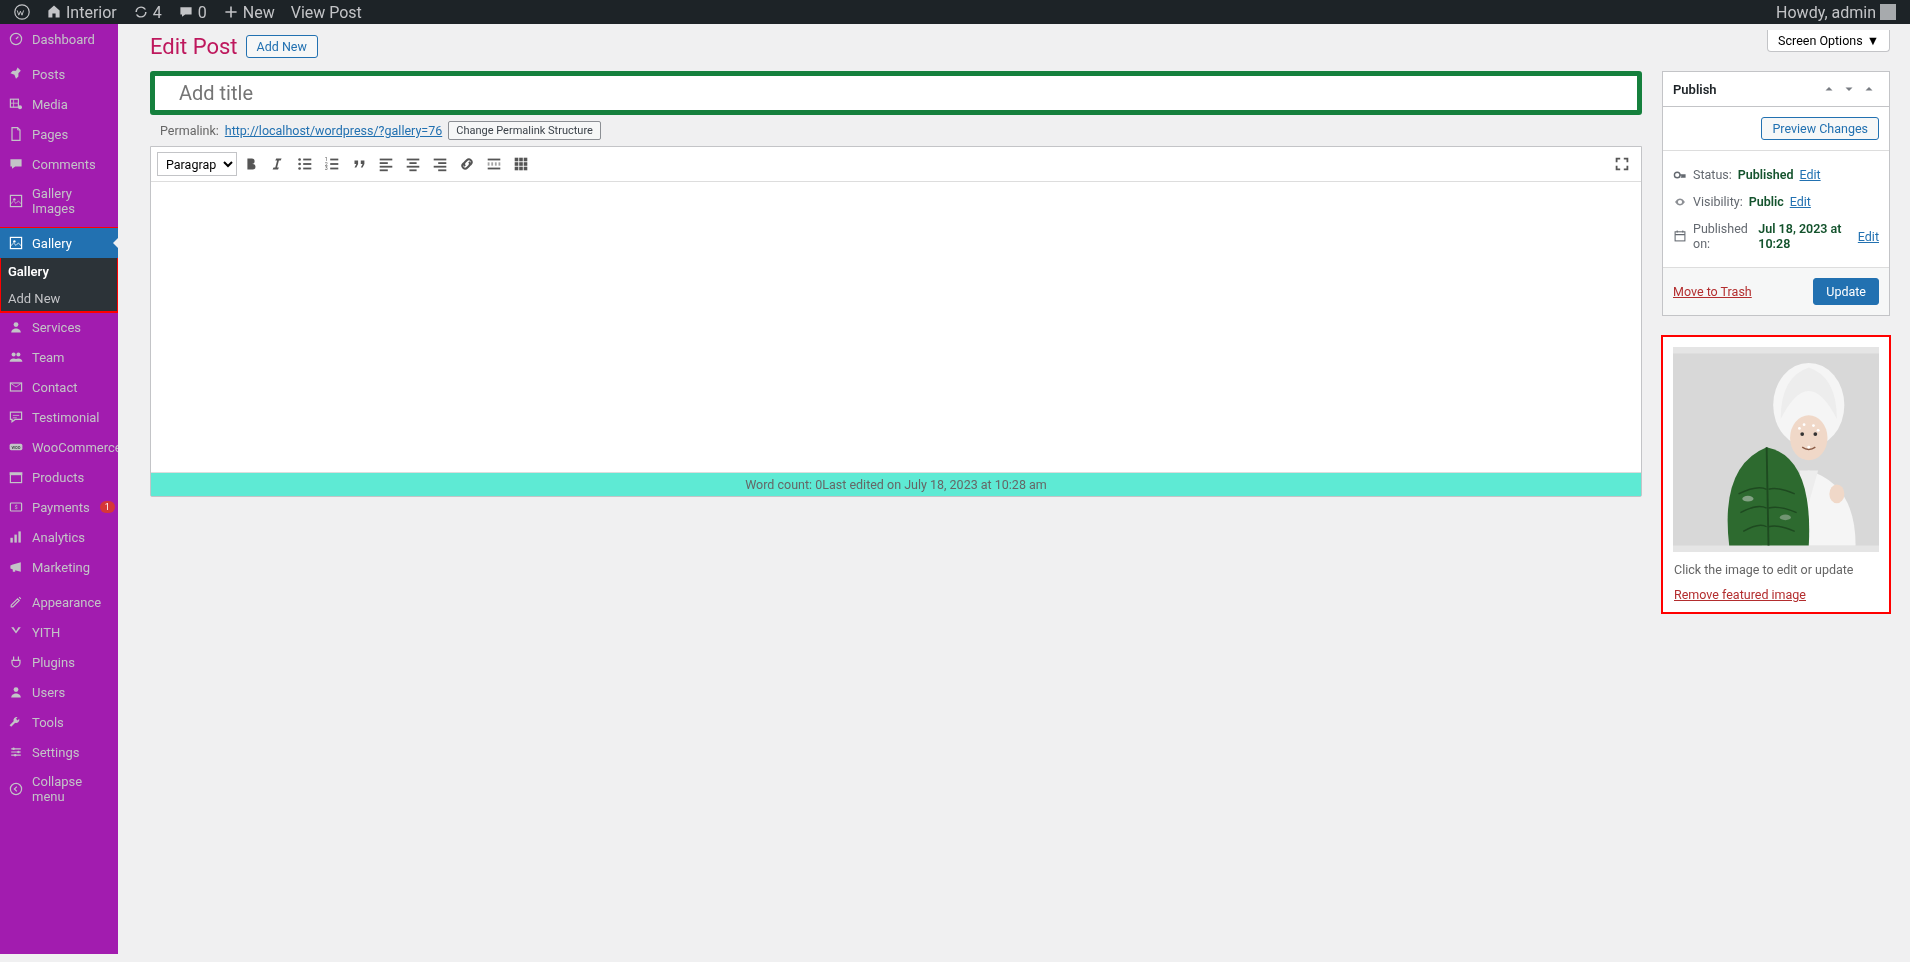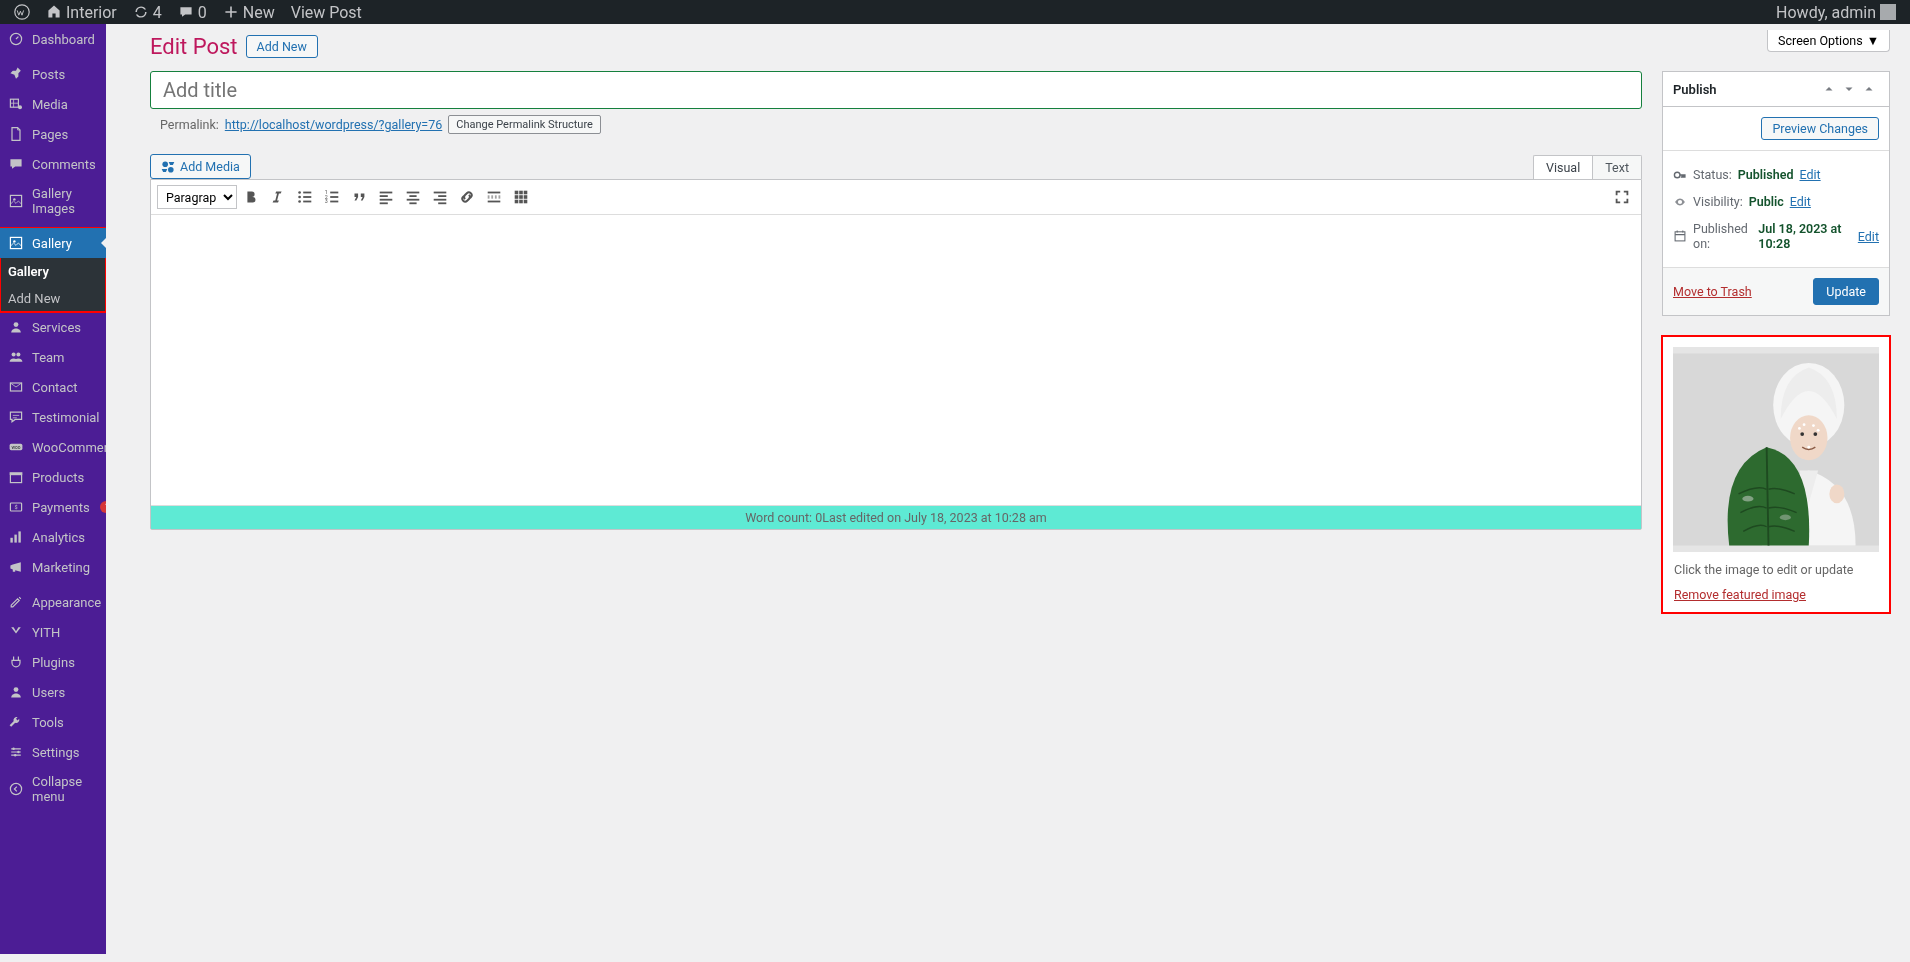--- a/index.html
+++ b/index.html
@@ -7,21 +7,21 @@
 
 
 .adminbar { position: fixed; top: 0; left: 0; right: 0; height: 24px; background: #1d2327; color: #c3c4c7; display: flex; align-items: center; padding: 0 8px; z-index: 1000; font-size: 16px; }
 .adminbar-left { display: flex; align-items: center; gap: 4px; }
 .adminbar-right { margin-left: auto; display: flex; align-items: center; gap: 6px; }
 .ab-item { display: inline-flex; align-items: center; gap: 4px; padding: 0 6px; height: 24px; cursor: pointer; color: #c3c4c7; }
 .ab-icon { width: 16px; height: 16px; fill: currentColor; }
 .ab-avatar { width: 16px; height: 16px; background: #a7aaad; }
 
 
-.sidebar { position: fixed; top: 24px; left: 0; bottom: 8px; width: 106px; background: #4c1d95; color: #c3c4c7; overflow: hidden; }
+.sidebar { position: fixed; top: 24px; left: 0; bottom: 8px; width: 118px; background: #a21caf; color: #c3c4c7; overflow: hidden; }
 .menu-item { display: flex; align-items: center; gap: 8px; padding: 7px 8px; cursor: pointer; font-size: 13px; color: #c3c4c7; position: relative; }
 .menu-item.current { background: #2271b1; color: #fff; }
 .menu-item .arrow-right { position: absolute; right: -1px; top: 50%; transform: translateY(-50%); border: 6px solid transparent; border-right-color: #f0f0f1; }
 .menu-icon { width: 16px; height: 16px; fill: currentColor; flex-shrink: 0; }
 .menu-separator { height: 5px; }
 .submenu { background: #2c3338; }
 .submenu-item { padding: 6px 8px; cursor: pointer; font-size: 13px; color: #c3c4c7; }
 .submenu-item.current { color: #fff; font-weight: 600; }
 .badge { background: #d63638; color: #fff; font-size: 9px; padding: 1px 5px; border-radius: 8px; margin-left: 2px; }
 .highlight-red { outline: 2px solid #f00; outline-offset: -1px; }
@@ -29,21 +29,21 @@
 
 .content { margin-left: 130px; margin-top: 24px; padding: 10px 20px; }
 .page-header { display: flex; align-items: center; gap: 8px; margin-bottom: 12px; }
 .page-title { font-size: 22px; font-weight: 400; color: #be185d; }
 .btn-secondary { border: 1px solid #2271b1; background: #f6f7f7; color: #2271b1; font-size: 12.5px; padding: 3px 10px; border-radius: 3px; cursor: pointer; text-decoration: none; }
 
 .layout { display: flex; gap: 20px; }
 .main { flex: 1; }
 .side { width: 228px; flex-shrink: 0; }
 
-.title-input { width: 100%; font-size: 20px; padding: 4px 12px; border: 1px solid #15803d; border-radius: 3px; background: #fff; height: 38px; }
+.title-input { width: 100%; font-size: 20px; padding: 4px 24px; border: 5px solid #15803d; border-radius: 3px; background: #fff; height: 44px; }
 .permalink-row { display: flex; align-items: center; gap: 6px; padding: 6px 10px; font-size: 12.5px; color: #666; }
 .permalink-row a { color: #2271b1; text-decoration: underline; }
 .btn-tiny { border: 1px solid #8c8f94; background: #f6f7f7; color: #3c434a; font-size: 11px; padding: 2px 7px; border-radius: 2px; cursor: pointer; }
 
 .add-media-row { display: flex; align-items: center; justify-content: space-between; margin: 14px 0 0; }
 .add-media-btn { border: 1px solid #2271b1; background: #f6f7f7; color: #2271b1; font-size: 12.5px; padding: 4px 10px; border-radius: 3px; cursor: pointer; display: inline-flex; align-items: center; gap: 5px; }
 .editor-tabs { display: flex; margin-bottom: -1px; }
 .editor-tab { border: 1px solid #c3c4c7; border-bottom: none; padding: 4px 12px; font-size: 12.5px; cursor: pointer; background: #f6f7f7; color: #50575e; }
 .editor-tab.active { background: #fff; color: #3c434a; }
 .editor-tab:first-child { border-top-left-radius: 2px; border-right: none; }
@@ -320,34 +320,20 @@
 
   <div class="layout">
     <div class="main">
       <input type="text" class="title-input" placeholder="Add title" style="">
       <div class="permalink-row">
         <span>Permalink:</span>
         <a href="#">http://localhost/wordpress/?gallery=76</a>
         <button class="btn-tiny">Change Permalink Structure</button>
       </div>
 
-      <div class="add-media-row">
-        <button class="add-media-btn">
-          <svg width="14" height="14" viewBox="0 0 20 20" fill="currentColor">
-              <circle cx="6" cy="6" r="4"></circle>
-              <circle cx="14" cy="14" r="4"></circle>
-              <path d="M11 3h8l-2 4h-4zM1 13h8l-2 4H3z"></path>
-            </svg>
-          <span>Add Media</span>
-        </button>
-        <div class="editor-tabs">
-          <div class="editor-tab active">Visual</div>
-          <div class="editor-tab">Text</div>
-        </div>
-      </div>
 
       <div class="editor-wrap">
         <div class="toolbar">
           <select class="select-format"><option>Paragraph</option></select>
           <span class="toolbar-btn">
               <svg viewBox="0 0 20 20">
                 <path d="M6 4h5a3 3 0 010 6H6zm0 6h6a3 3 0 010 6H6z"></path>
               </svg>
             </span>
           <span class="toolbar-btn">

